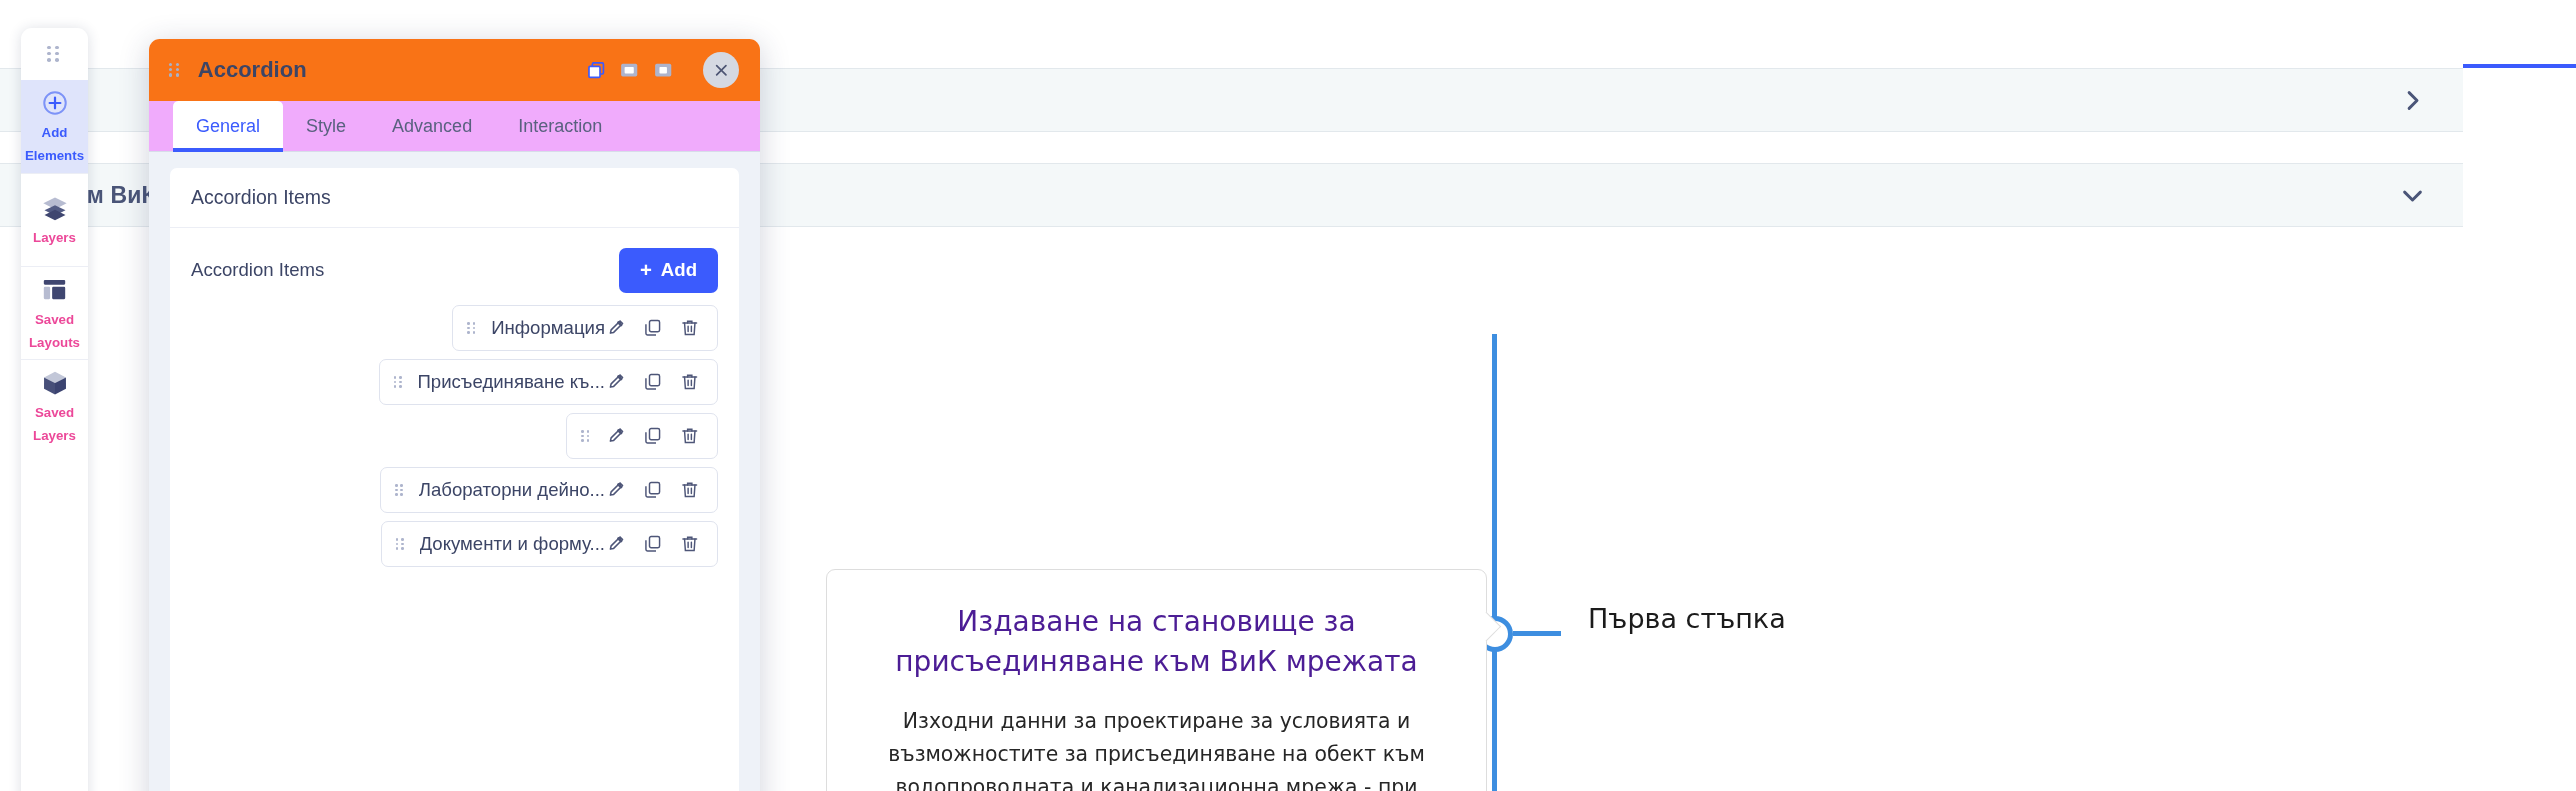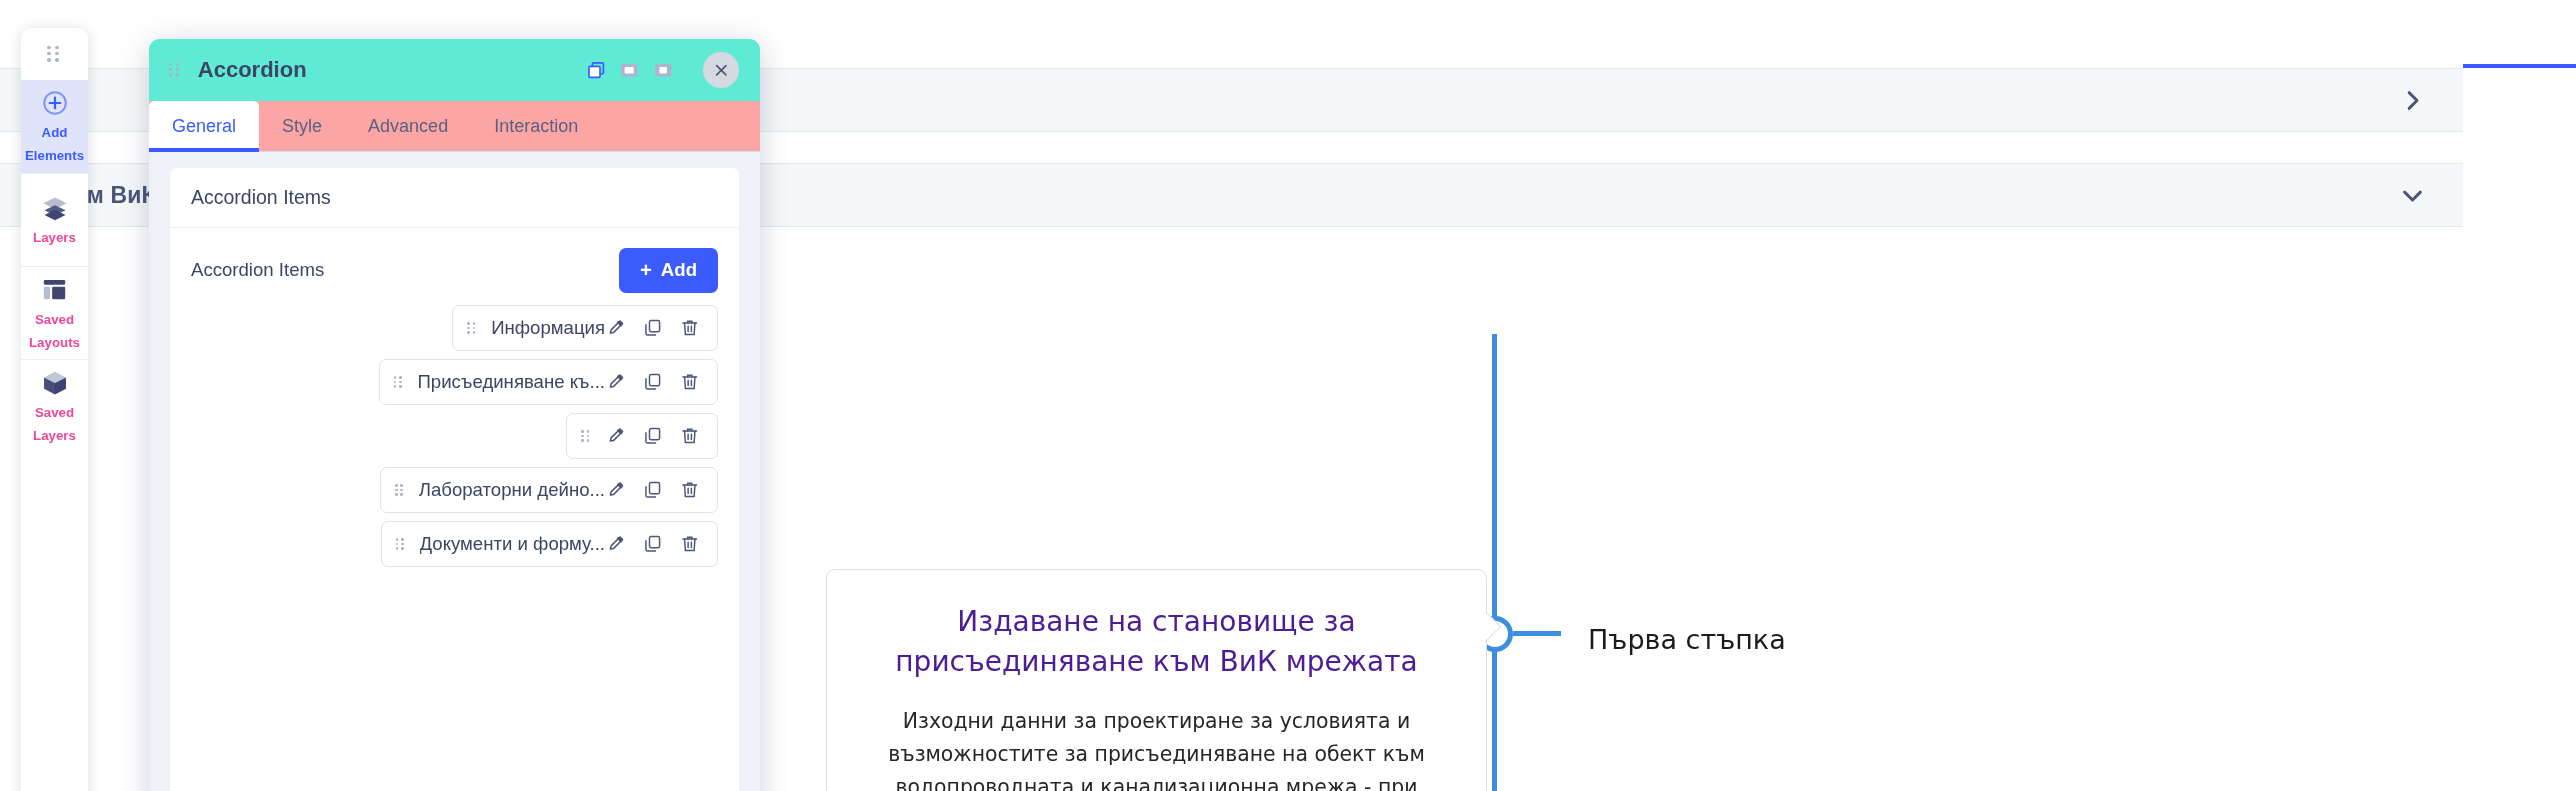--- a/index.html
+++ b/index.html
@@ -90,21 +90,21 @@
     background: #ffffff;
   }
   .timeline-stub {
     position: absolute;
     left: 1513px; top: 404px;
     width: 48px; height: 5.3px;
     background: #3d8ee0;
   }
   .timeline-label {
     position: absolute;
-    left: 1588px; top: 397px;
+    left: 1588px; top: 376px;
     font-size: 27px;
     color: #1b1b1b;
     font-family: "DejaVu Sans", sans-serif;
     white-space: nowrap;
   }
 
   
   .bubble {
     position: absolute;
     left: 826px; top: 342px;
@@ -199,21 +199,21 @@
     width: 611px;
     height: 799px;
     background: #ffffff;
     border-radius: 10.7px 10.7px 0 0;
     box-shadow: 0 5.3px 30px rgba(40,50,90,.22);
     overflow: hidden;
     z-index: 60;
   }
   .modal-titlebar {
     height: 62px;
-    background: #5eead4;
+    background: #f97316;
     display: flex;
     align-items: center;
     padding: 0 21px 0 19.5px;
     gap: 16px;
   }
   .modal-grip {
     width: 13.3px; height: 15px;
     display: grid;
     grid-template-columns: 3.6px 3.6px;
     grid-template-rows: 3.6px 3.6px 3.6px;
@@ -232,24 +232,25 @@
   .close-btn {
     width: 36px; height: 36px;
     border-radius: 50%;
     background: #d5d9e2;
     display: flex; align-items: center; justify-content: center;
     margin-left: 12.4px;
   }
 
   .tabs {
     height: 51px;
-    background: #fca5a5;
+    background: #f0abfc;
     display: flex;
     align-items: stretch;
     border-bottom: 0.9px solid #d7dde9;
+    padding-left: 24px;
   }
   .tab {
     display: flex; align-items: center;
     padding: 0 23px;
     font-size: 18px;
     color: #59617f;
     position: relative;
   }
   .tab.active {
     background: #ffffff;

